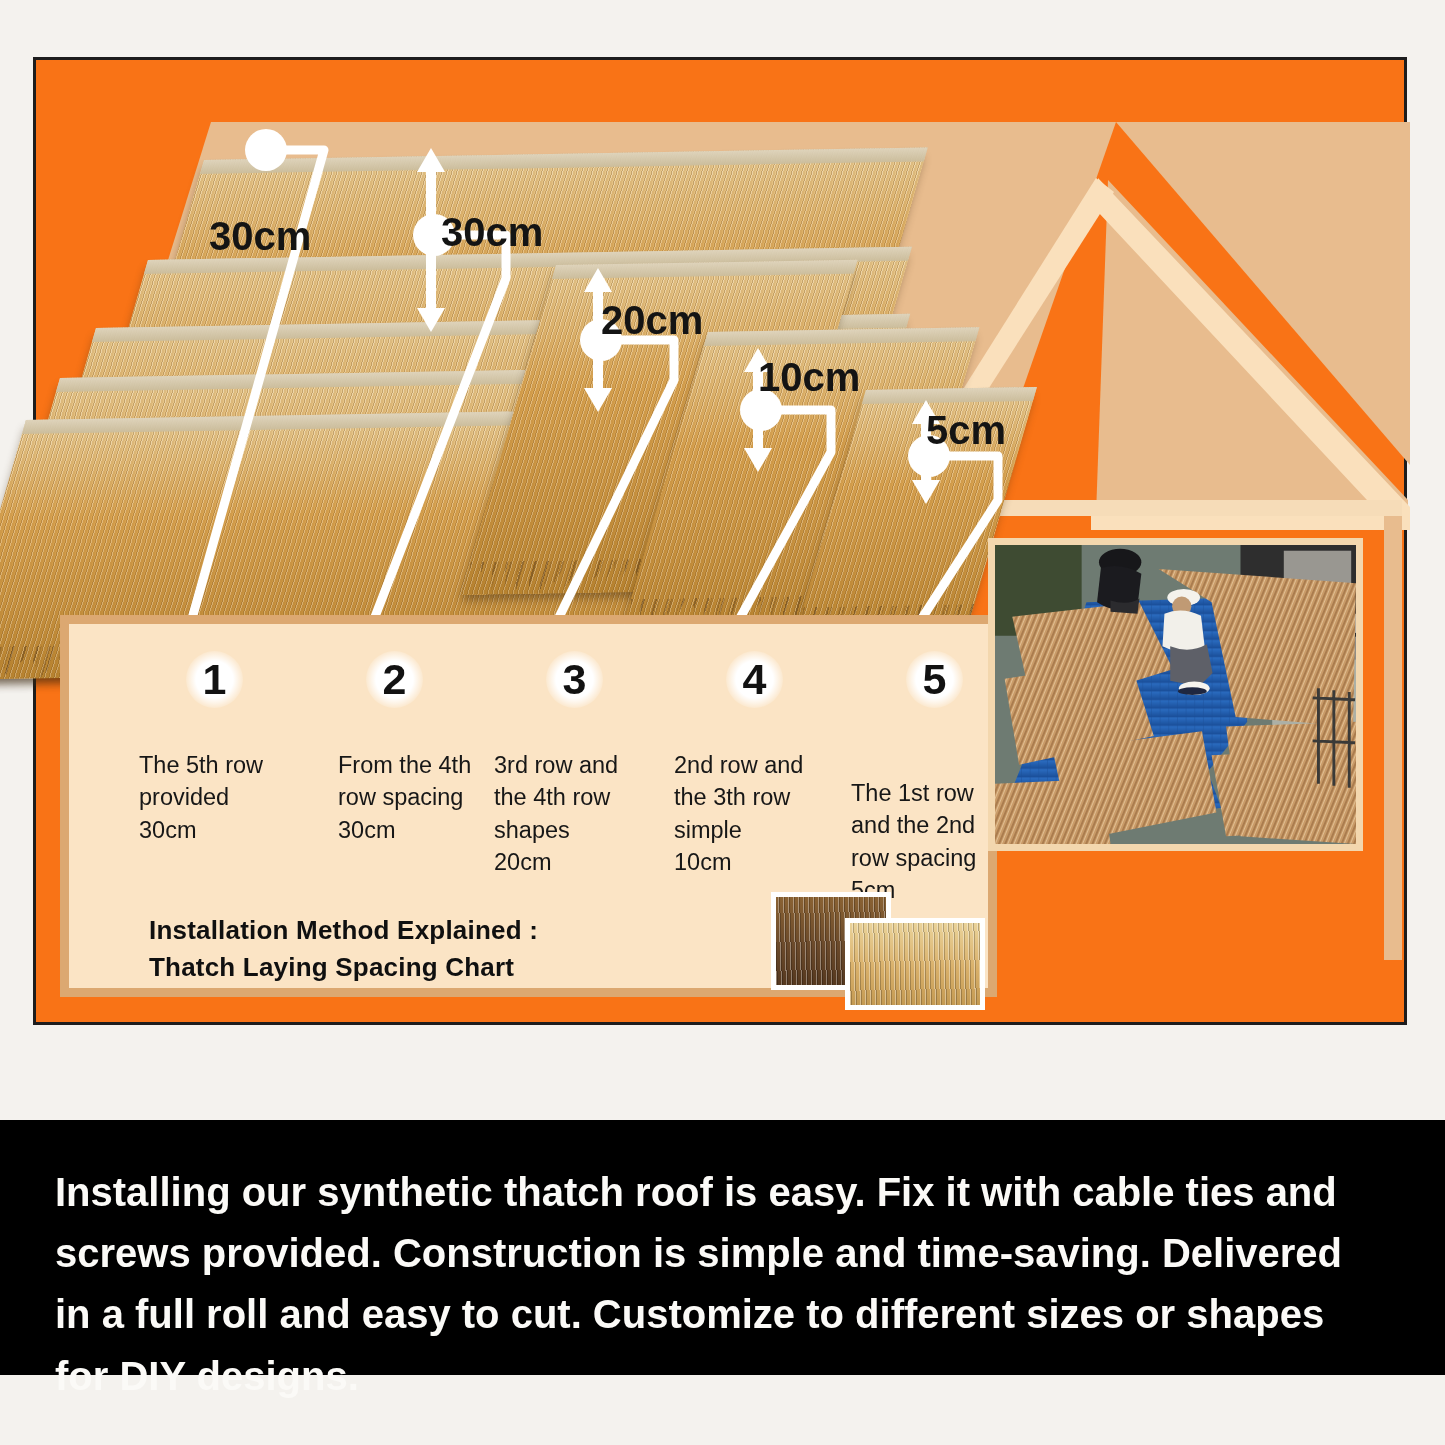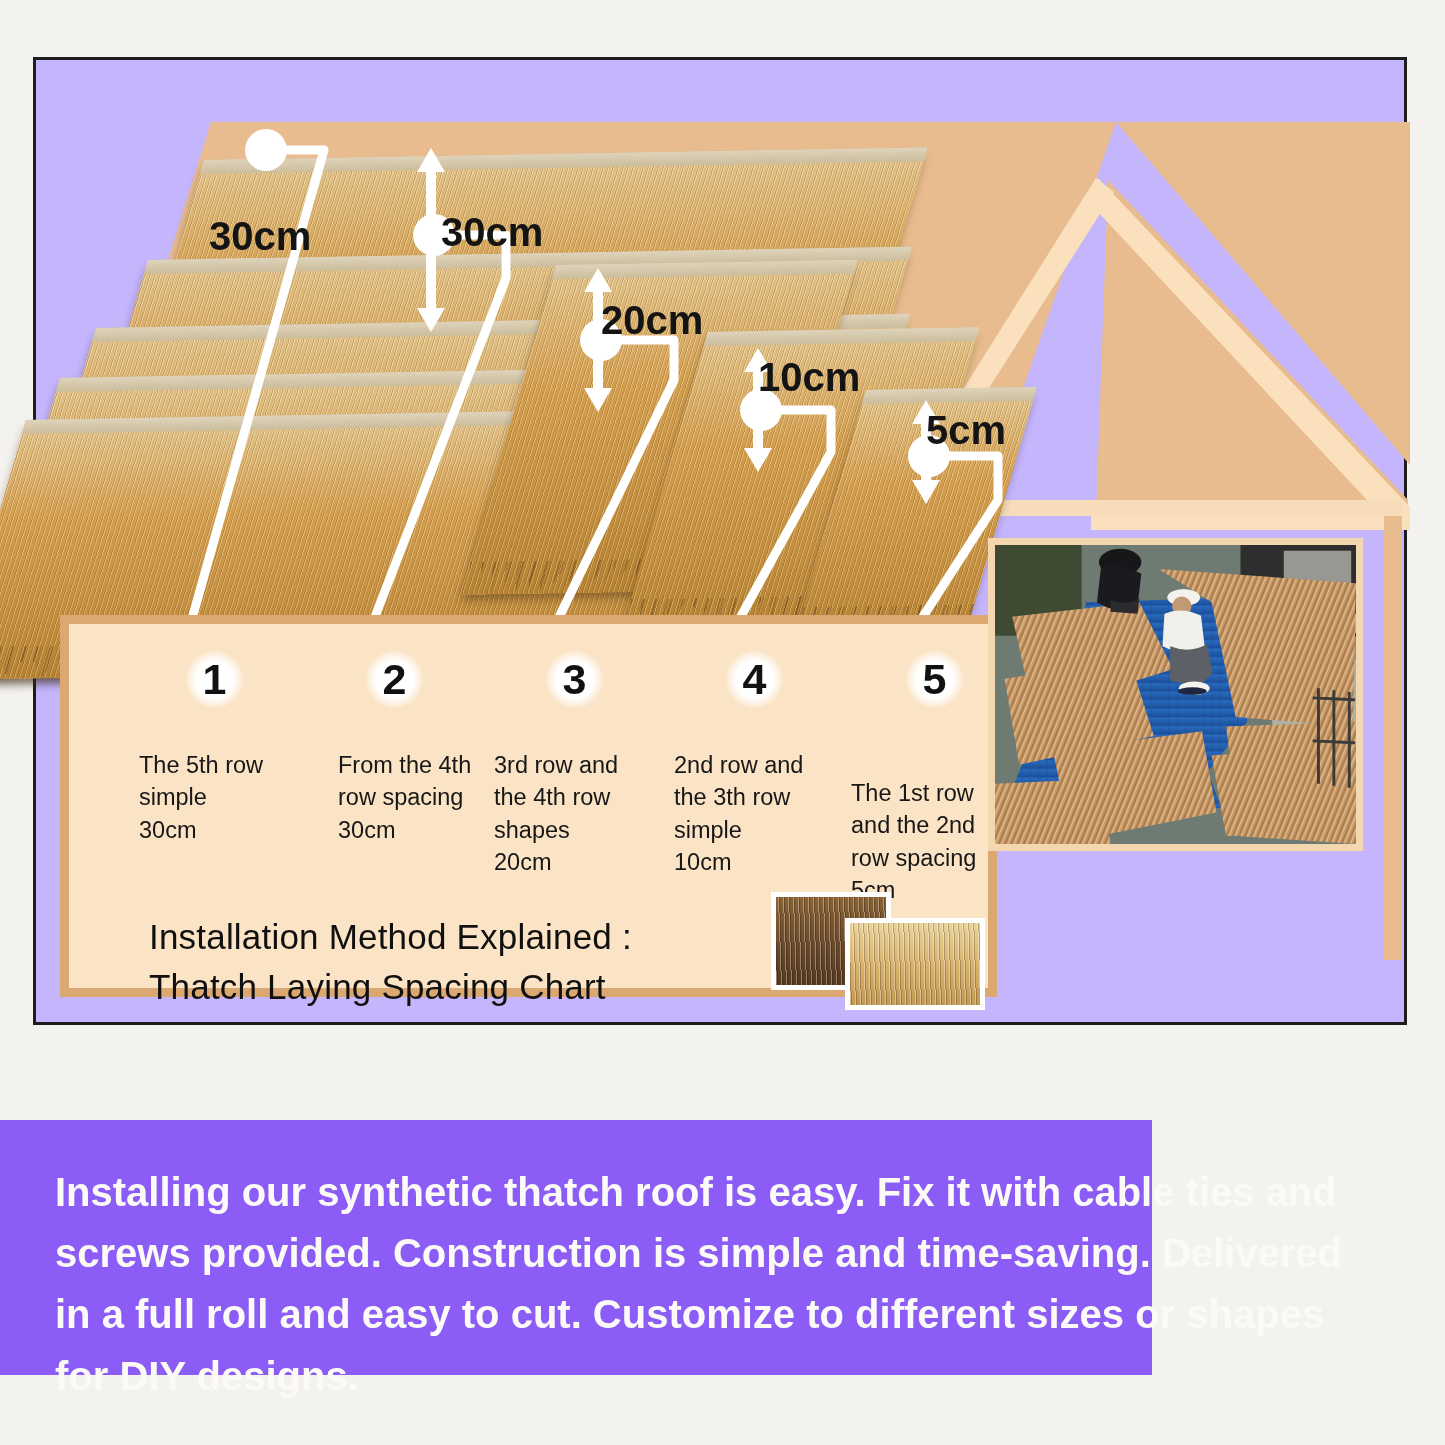--- a/index.html
+++ b/index.html
@@ -5,21 +5,21 @@
   html,body{margin:0;padding:0;}
   body{
     width:1445px;height:1445px;
     background:#F4F2EE;
     font-family:"Liberation Sans", sans-serif;
     overflow:hidden;position:relative;
   }
   
   #infographic-frame{
     position:absolute;left:33px;top:57px;width:1374px;height:968px;
-    border:3px solid #1d1d1d;background:#c4b5fd;box-sizing:border-box;
+    border:3px solid #1d1d1d;background:#f97316;box-sizing:border-box;
   }
   
   #house-wrap{position:absolute;left:0;top:0;width:1374px;height:968px;pointer-events:none;}
   
   #roof-plane{position:absolute;left:0;top:0;width:1374px;height:620px;}
   
   .thatch-row{
     position:absolute;
     background:
       repeating-linear-gradient(91deg,
@@ -64,43 +64,43 @@
     font-size:43px;font-weight:700;color:#121212;
     font-family:"Liberation Sans", sans-serif;line-height:1;
   }
   .step-text{
     position:absolute;width:176px;
     font-size:23.5px;line-height:1.38;color:#171717;
     font-family:"Liberation Sans", sans-serif;white-space:pre-line;
   }
   #panel-title{
     position:absolute;left:80px;top:288px;
-    font-size:35px;font-weight:400;color:#101010;line-height:1.42;
+    font-size:26px;font-weight:700;color:#101010;line-height:1.42;
     letter-spacing:.2px;white-space:pre-line;
     font-family:"Liberation Sans", sans-serif;
   }
   
   #product-samples{position:absolute;left:702px;top:268px;width:222px;height:118px;}
   .sample{
     position:absolute;border:5px solid #FFFFFF;box-sizing:border-box;
   }
   .sample .fan{
     position:absolute;inset:0;
     background:repeating-linear-gradient(88deg,
        rgba(255,255,255,.35) 0 1px, rgba(0,0,0,.22) 1px 2px, rgba(255,255,255,0) 2px 5px);
   }
   
   #photo-inset{
     position:absolute;left:952px;top:478px;width:375px;height:313px;
     border:7px solid #F3D7AE;background:#2b2b2b;box-sizing:border-box;overflow:hidden;
   }
   
   #bottom-banner{
-    position:absolute;left:0;top:1120px;width:1152px;height:255px;
-    background:#8b5cf6;
+    position:absolute;left:0;top:1120px;width:1445px;height:255px;
+    background:#000000;
   }
   #banner-text{
     position:absolute;left:55px;top:42px;width:1325px;
     color:#FBFAF7;font-size:40px;line-height:1.53;font-weight:700;
     font-family:"Liberation Sans", sans-serif;
   }
   #banner-strip{
     position:absolute;left:0;top:1375px;width:1445px;height:22px;
     background:linear-gradient(180deg,#A89madding 0%,#A9987B 0%,#B5A68C 30%,#A2927A 55%,#C9BFA6 72%,#F3E8D6 88%,#F7F4EE 100%);
   }
@@ -208,21 +208,21 @@
 
   <div id="info-panel">
 
     <div class="num-badge" style="left:117px;top:27px;">1</div>
     <div class="num-badge" style="left:297px;top:27px;">2</div>
     <div class="num-badge" style="left:477px;top:27px;">3</div>
     <div class="num-badge" style="left:657px;top:27px;">4</div>
     <div class="num-badge" style="left:837px;top:27px;">5</div>
 
     <div class="step-text" style="left:70px;top:125px;">The 5th row
-simple
+provided
 30cm</div>
     <div class="step-text" style="left:245px;top:125px;margin-left:24px;">From the 4th
  row spacing
 30cm</div>
     <div class="step-text" style="left:425px;top:125px;">3rd row and
 the 4th row
 shapes
 20cm</div>
     <div class="step-text" style="left:605px;top:125px;">2nd row and
 the 3th row

